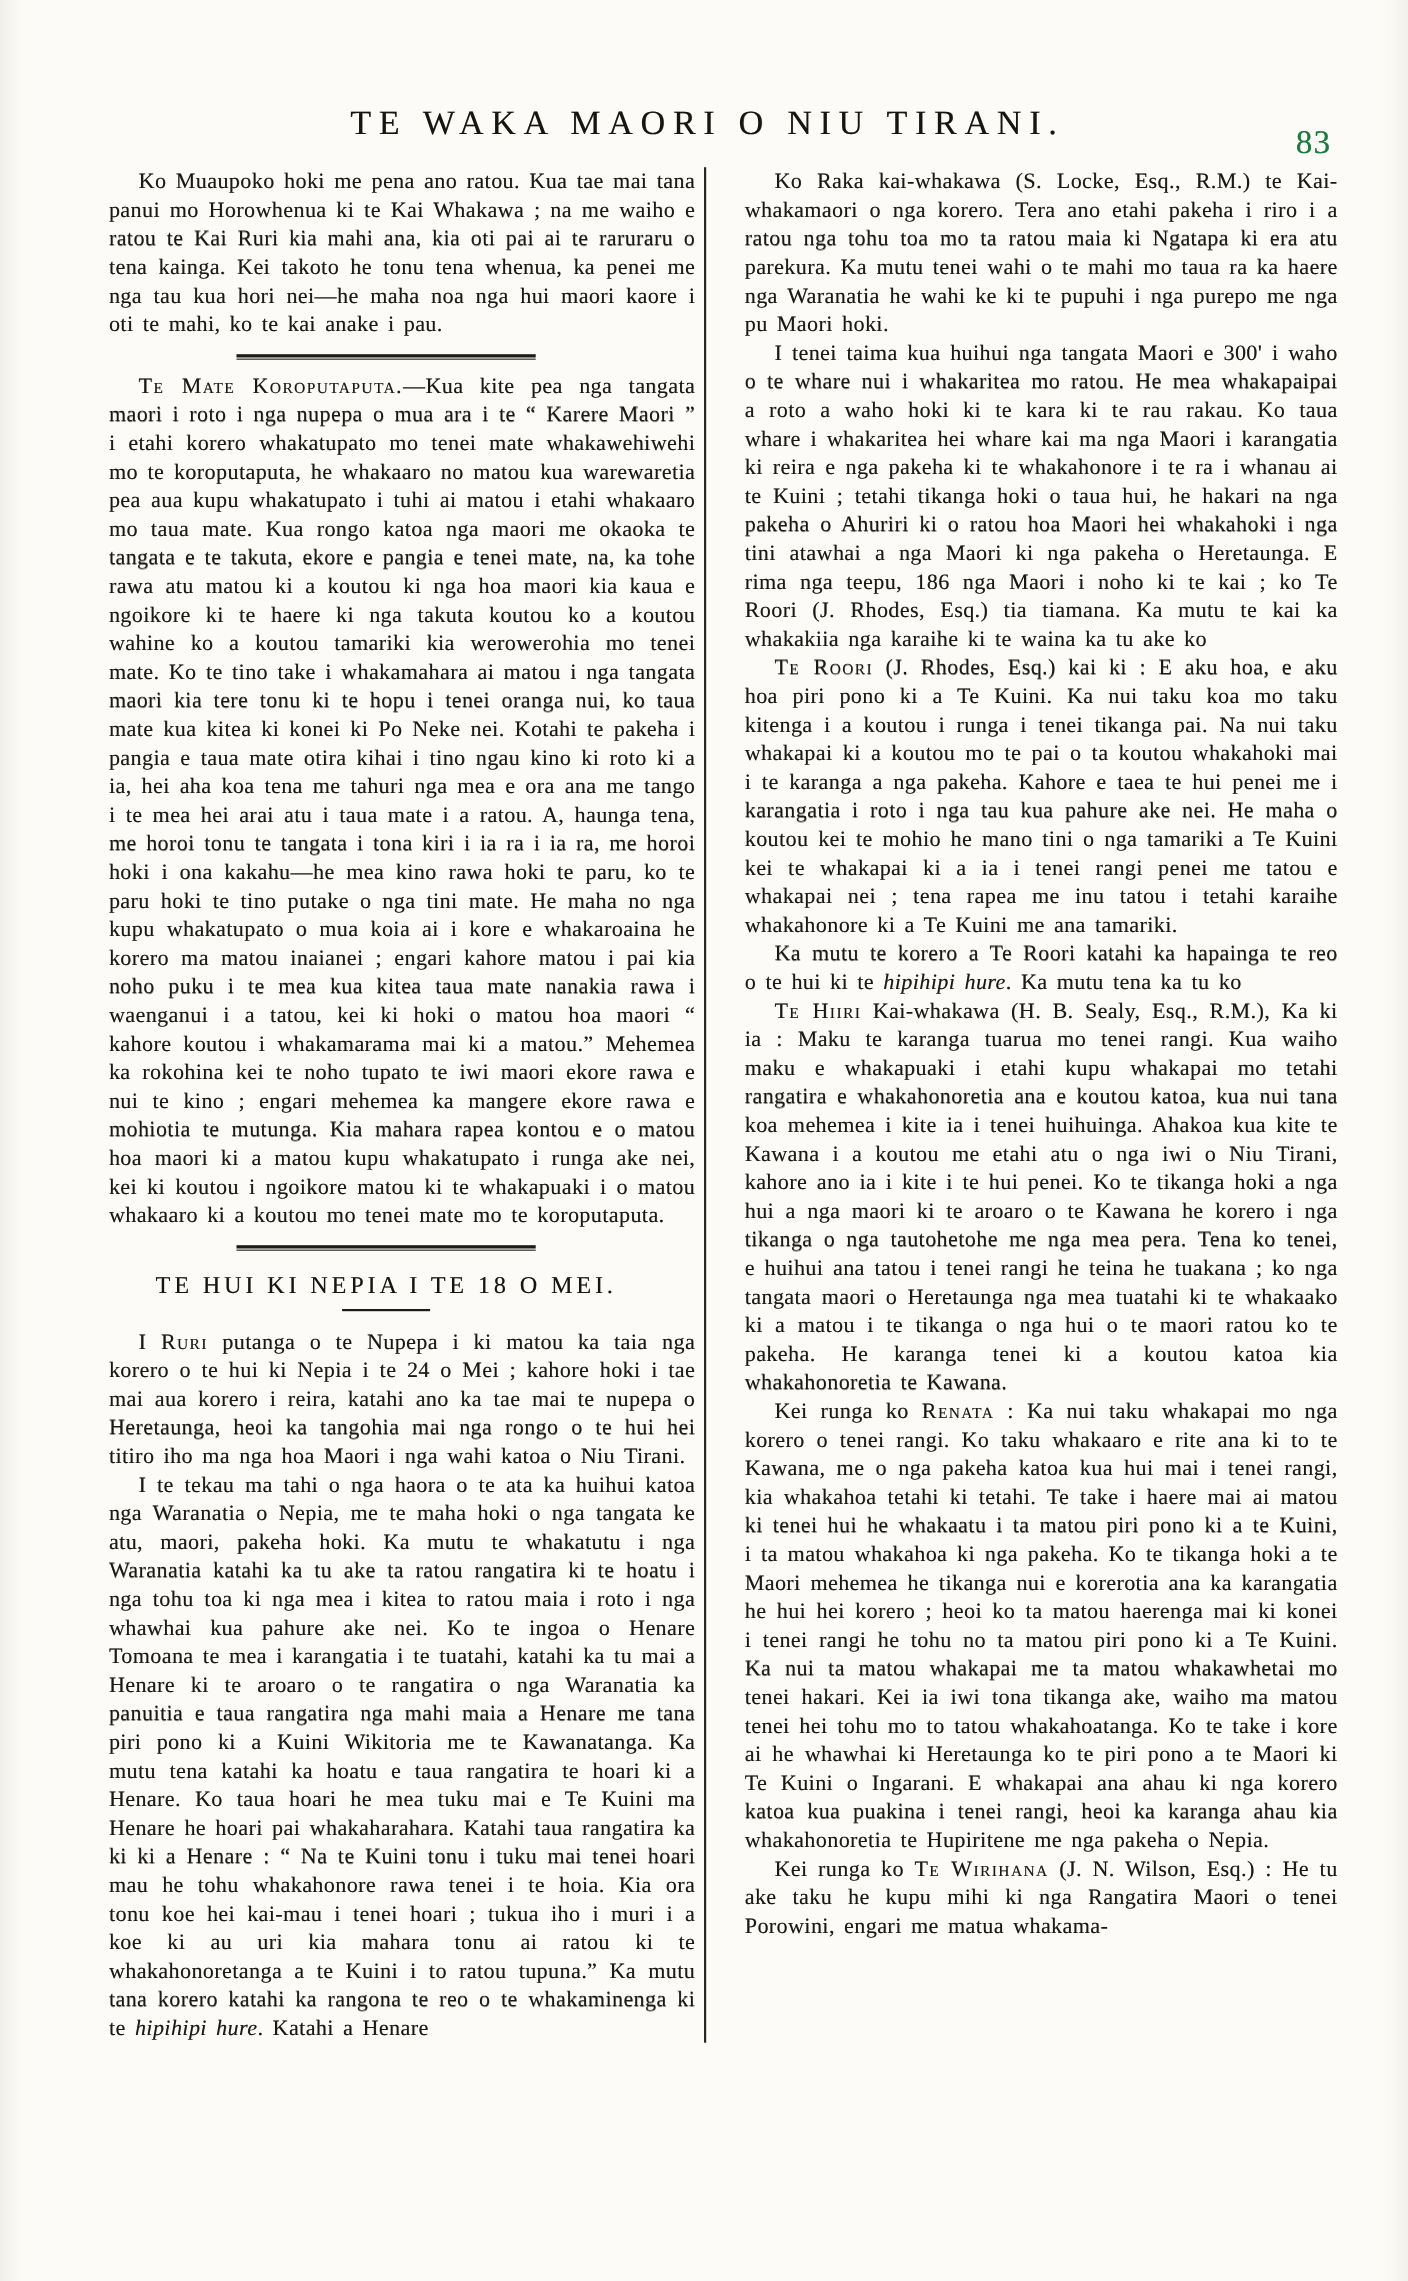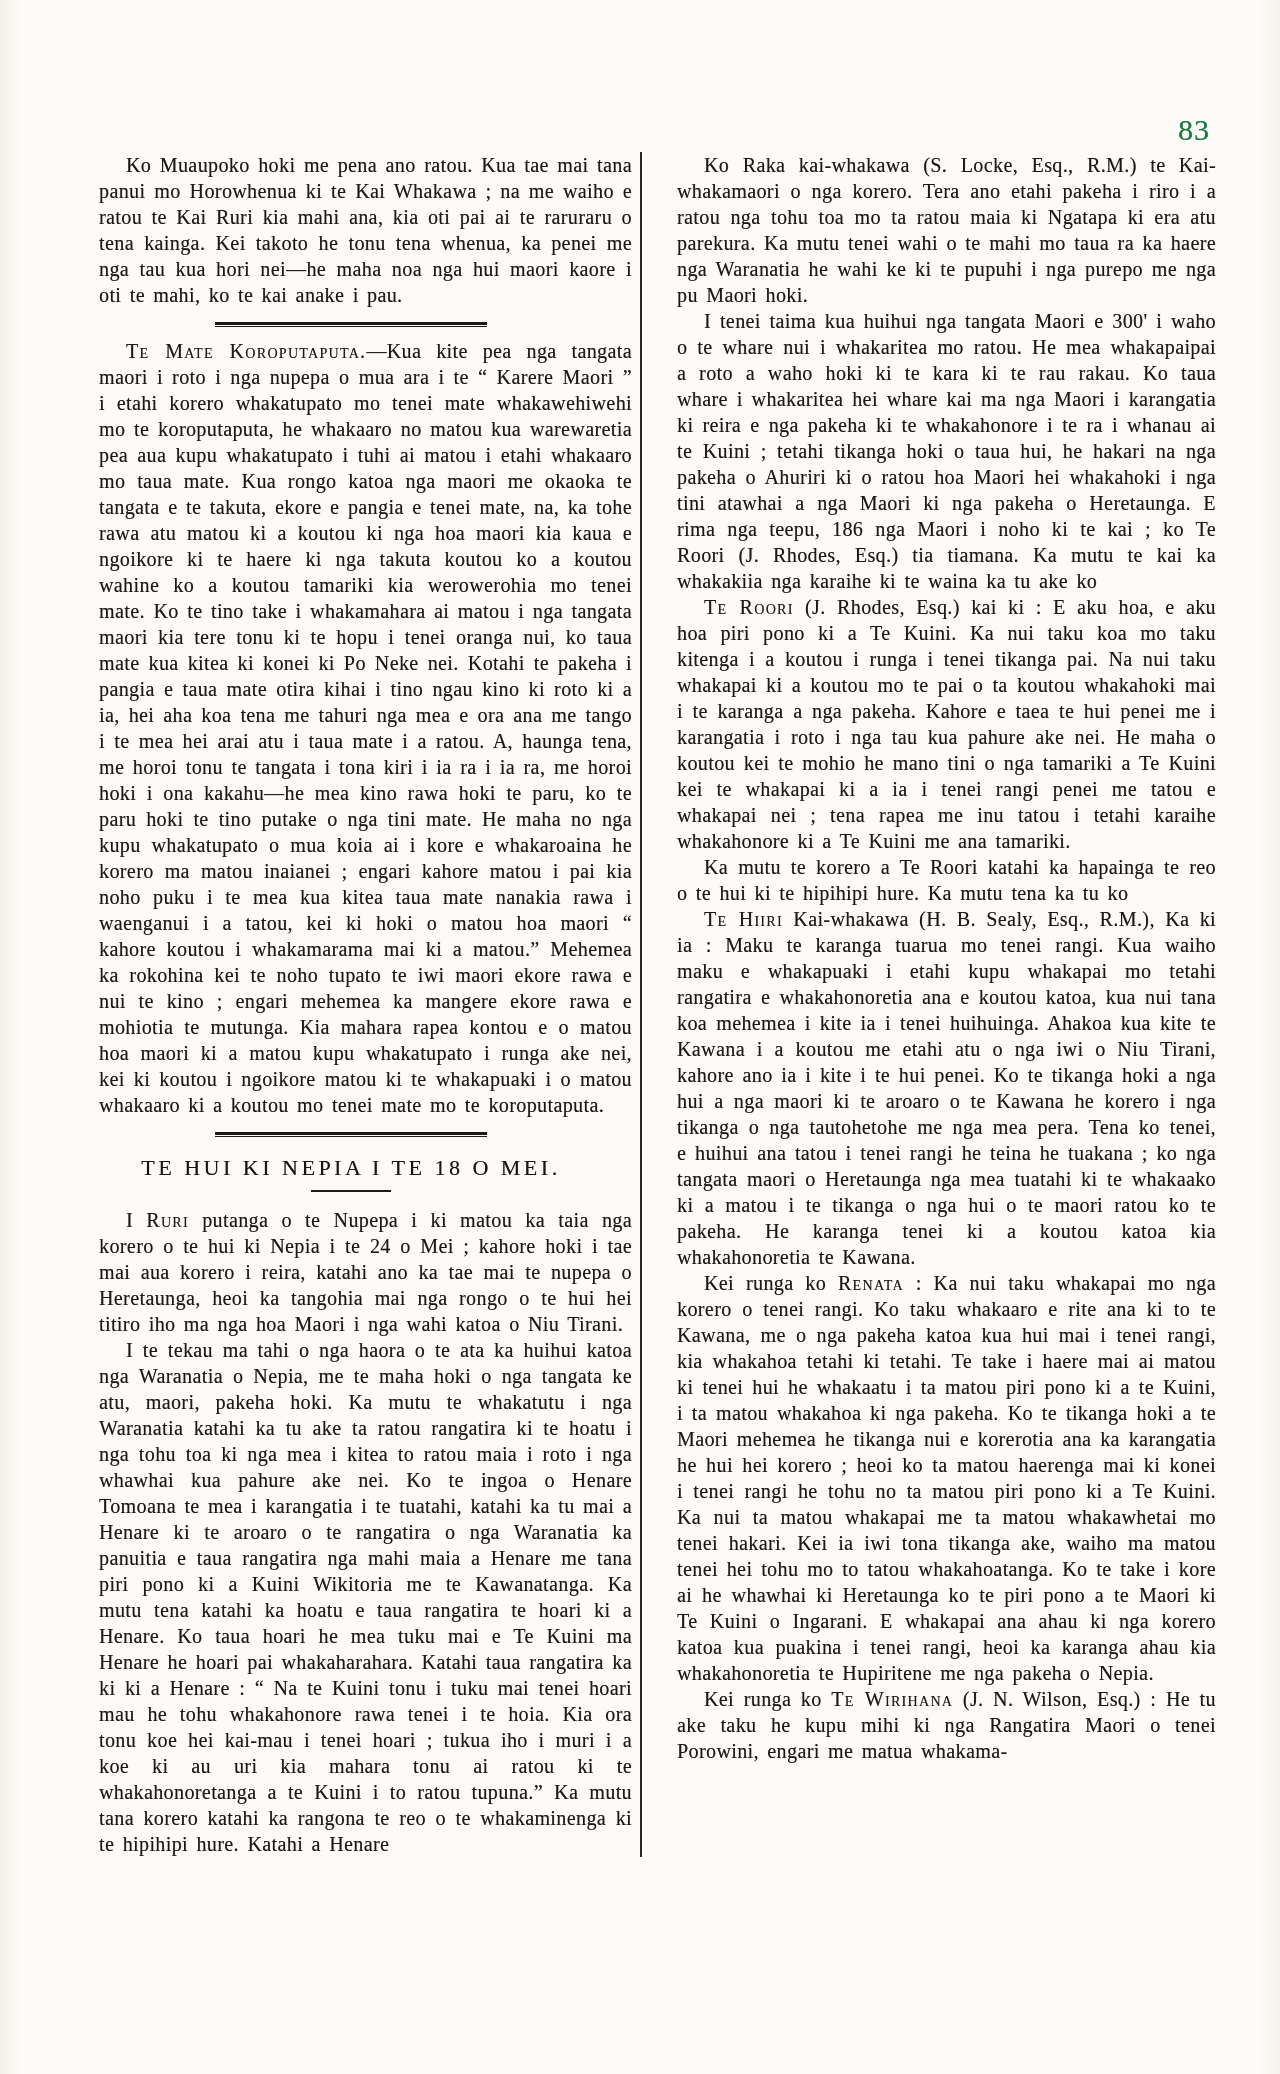--- a/index.html
+++ b/index.html
@@ -25,38 +25,39 @@
   .col-right { flex: 1; margin-left: 6px; }
 
   .para {
     margin: 0; text-align: justify;
     font-size: 20px; line-height: 26px;
     letter-spacing: 0.4px; word-spacing: 3px;
   }
   .indent { text-indent: 27px; margin-left: 29px; }
 
   .s-sc { font-variant: small-caps; letter-spacing: 1.3px; }
-  .s-i  { }
+  .s-i  { font-style: italic; }
 
   .double-rule {
     width: 272px; height: 5px; margin: 14px auto 11px;
     border-top: 3px solid #1d1b15; border-bottom: 1px solid #1d1b15;
   }
   .article-heading {
     margin: 18px 0 0; text-align: center;
     font-size: 22px; font-weight: normal; letter-spacing: 3.5px; color: #17150f;
   }
   .heading-rule { width: 80px; border-top: 2px solid #1d1b15; margin: 9px auto 15px; }
 </style>
 </head>
 <body>
 
 <div class="page">
 
   <header class="masthead">
+    <h1 class="masthead-title">TE WAKA MAORI O NIU TIRANI.</h1>
     <div class="page-number">83</div>
   </header>
 
   <div class="columns">
 
     <section class="col-left">
       <p class="para indent"><span>Ko Muaupoko hoki me pena ano ratou. Kua tae mai tana panui mo Horowhenua ki te Kai Whakawa ; na me waiho e ratou te Kai Ruri kia mahi ana, kia oti pai ai te raruraru o tena kainga. Kei takoto he tonu tena whenua, ka penei me nga tau kua hori nei—he maha noa nga hui maori kaore i oti te mahi, ko te kai anake i pau.</span></p>
       <div class="double-rule"></div>
       <p class="para indent"><span class="s-sc">Te Mate Koroputaputa.</span><span>—Kua kite pea nga tangata maori i roto i nga nupepa o mua ara i te “ Karere Maori ” i etahi korero whakatupato mo tenei mate whakawehiwehi mo te koroputaputa, he whakaaro no matou kua warewaretia pea aua kupu whakatupato i tuhi ai matou i etahi whakaaro mo taua mate. Kua rongo katoa nga maori me okaoka te tangata e te takuta, ekore e pangia e tenei mate, na, ka tohe rawa atu matou ki a koutou ki nga hoa maori kia kaua e ngoikore ki te haere ki nga takuta koutou ko a koutou wahine ko a koutou tamariki kia werowerohia mo tenei mate. Ko te tino take i whakamahara ai matou i nga tangata maori kia tere tonu ki te hopu i tenei oranga nui, ko taua mate kua kitea ki konei ki Po Neke nei. Kotahi te pakeha i pangia e taua mate otira kihai i tino ngau kino ki roto ki a ia, hei aha koa tena me tahuri nga mea e ora ana me tango i te mea hei arai atu i taua mate i a ratou. A, haunga tena, me horoi tonu te tangata i tona kiri i ia ra i ia ra, me horoi hoki i ona kakahu—he mea kino rawa hoki te paru, ko te paru hoki te tino putake o nga tini mate. He maha no nga kupu whakatupato o mua koia ai i kore e whakaroaina he korero ma matou inaianei ; engari kahore matou i pai kia noho puku i te mea kua kitea taua mate nanakia rawa i waenganui i a tatou, kei ki hoki o matou hoa maori “ kahore koutou i whakamarama mai ki a matou.” Mehemea ka rokohina kei te noho tupato te iwi maori ekore rawa e nui te kino ; engari mehemea ka mangere ekore rawa e mohiotia te mutunga. Kia mahara rapea kontou e o matou hoa maori ki a matou kupu whakatupato i runga ake nei, kei ki koutou i ngoikore matou ki te whakapuaki i o matou whakaaro ki a koutou mo tenei mate mo te koroputaputa.</span></p>
       <div class="double-rule"></div>

